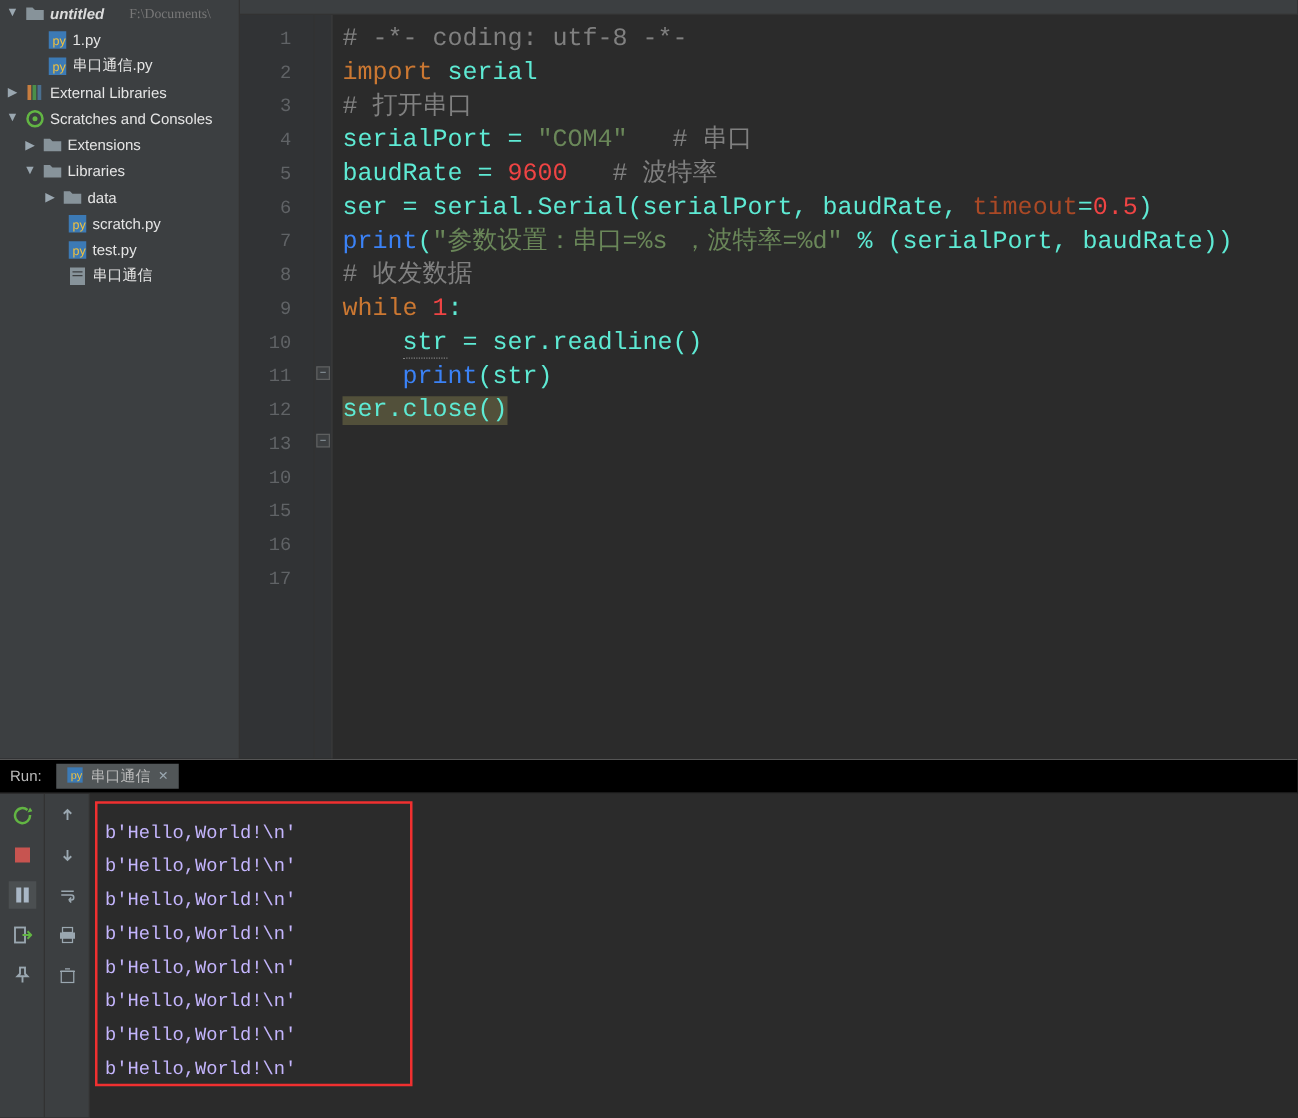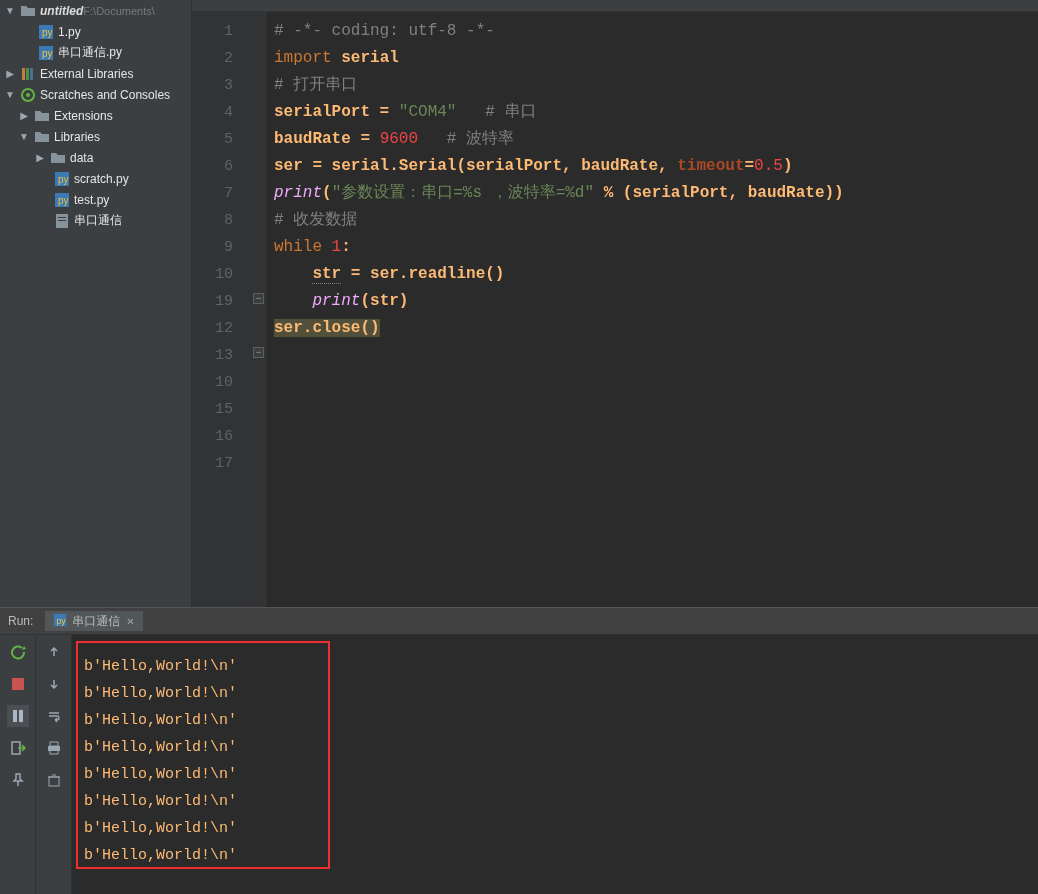--- a/index.html
+++ b/index.html
@@ -28,21 +28,21 @@
   .tree-row .arrow {
     width: 12px; display: inline-block; text-align: center;
     color: #9aa7b0; font-size: 10px;
   }
   .tree-row .icon {
     width: 16px; height: 16px; margin: 0 4px;
     display: inline-flex; align-items: center; justify-content: center;
   }
   .tree-row .label { color: #e5e5e5; }
   .tree-row .label.bold { font-weight: bold; color: #dcdcdc; font-style: italic; }
-  .tree-row .sub { color: #787878; margin-left: 0; font-size: 11px;}
+  .tree-row .sub { color: #787878; margin-left: 20px; font-size: 11px; font-family: Liberation Serif, serif;}
   .indent1 { padding-left: 18px; }
   .indent2 { padding-left: 34px; }
   .indent3 { padding-left: 50px; }
   
   .tabbar {
     position: absolute; left: 192px; top: 0; right: 0; height: 12px;
     background: #3c3f41;
     border-bottom: 1px solid #323232;
   }
   .editor {
@@ -72,43 +72,43 @@
   }
   .fold-mark {
     position:absolute; left:1px; width:11px; height:11px;
     border:1px solid #5e6060; background:#3c3f41;
     font-size:9px; line-height:9px; text-align:center; color:#9aa7b0;
   }
   .code {
     flex: 1;
     padding: 6px 0 0 8px;
     font-family: "Consolas","Courier New",monospace;
-    font-size: 16px;
+    font-size: 20px;
     line-height: 27px;
     white-space: pre;
   }
   .c-comment { color: #808080; }
   .c-keyword { color: #cc7832; text-align: center; }
   .c-string  { color: #6a8759; }
   .c-number  { color: #ef4444; }
-  .c-builtin { color: #f0abfc; font-style: italic; }
-  .c-default { color: #fdba74; font-weight: bold; }
-  .c-kwarg   { color: #aa4926; font-weight: bold; }
+  .c-builtin { color: #3b82f6; }
+  .c-default { color: #5eead4; }
+  .c-kwarg   { color: #aa4926; }
   .c-warn    { border-bottom: 1px dotted #808080; }
   .highlight-unreach {
     background: #52503a;
   }
   .current-line {
     position:absolute; left:252px; right:0; top:375px; height:27px;
     background:#323232; z-index:0;
   }
   
   .run-header {
     position: absolute; left: 0; bottom: 259px; right: 0; height: 28px;
-    background: #404040;
+    background: #000000;
     border-top: 1px solid #555555;
     border-bottom: 1px solid #323232;
     display: flex; align-items: center;
     padding-left: 8px;
   }
   .run-header .title { color:#bbbbbb; margin-right:12px; }
   .run-tab {
     display:flex; align-items:center; height:20px;
     background:#515658; padding:0 8px; color:#bbbbbb;
     font-size:12px;
@@ -134,21 +134,21 @@
   .tool-btn {
     width:22px; height:22px; display:flex;
     align-items:center; justify-content:center;
     cursor:pointer;
   }
   .console {
     flex:1; position:relative;
     padding: 18px 0 0 12px;
     font-family:"Consolas","SimSun","Courier New",monospace;
     font-size:15px; line-height:27px;
-    color:#fdba74;
+    color:#c4b5fd;
   }
   .console-line { white-space:pre; }
   .red-box {
     position:absolute;
     border:2px solid #f03030;
     pointer-events:none;
   }
   .vtext {
     position:absolute; left:0; width:20px;
     writing-mode:vertical-rl; transform:rotate(180deg);
@@ -275,21 +275,21 @@
       <div>1</div>
       <div>2</div>
       <div>3</div>
       <div>4</div>
       <div>5</div>
       <div>6</div>
       <div>7</div>
       <div>8</div>
       <div>9</div>
       <div>10</div>
-      <div>19</div>
+      <div>11</div>
       <div>12</div>
       <div>13</div>
       <div>10</div>
       <div>15</div>
       <div>16</div>
       <div>17</div>
     </div>
   <div class="fold-col">
     <div class="fold-mark" style="top:281px;">−</div>
     <div class="fold-mark" style="top:335px;">−</div>

